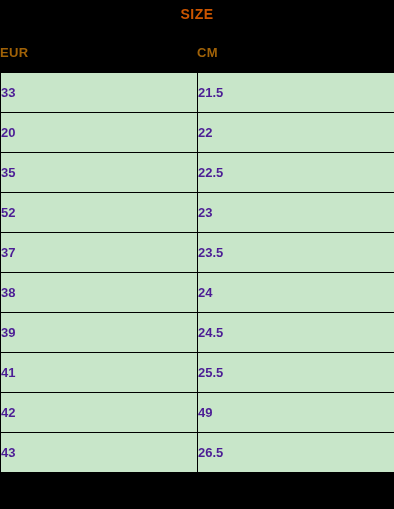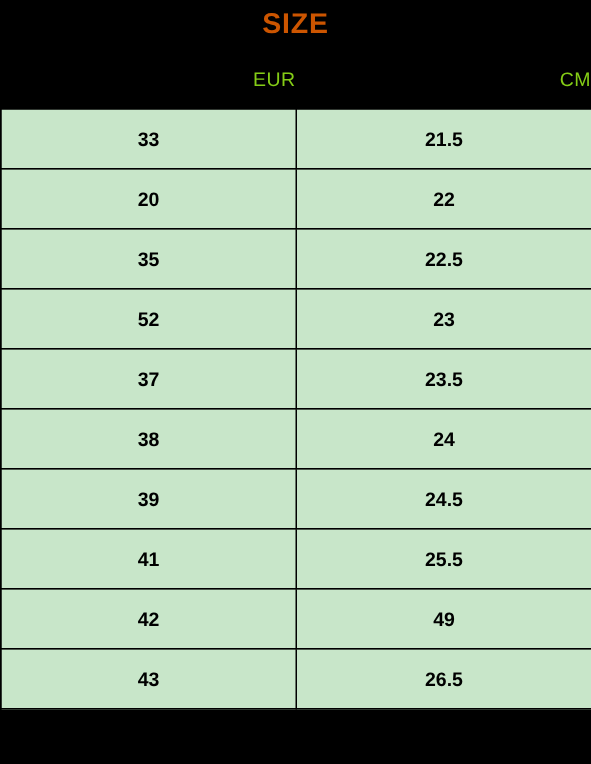--- a/index.html
+++ b/index.html
@@ -28,60 +28,60 @@
     box-sizing: border-box;
     position: relative;
   }
   .title {
     position: absolute;
     top: 7px;
     left: 0;
     width: 100%;
     text-align: center;
     color: #CC5500;
-    font-size: 19px;
+    font-size: 14px;
     font-weight: bold;
     letter-spacing: 0.5px;
     line-height: 1;
   }
   .col-headers {
     position: absolute;
     top: 46px;
     left: 0;
     width: 100%;
     display: flex;
   }
   .col-head {
-    color: #84cc16;
+    color: #a16207;
     font-size: 13px;
-    font-weight: normal;
-    text-align: right;
+    font-weight: bold;
+    text-align: left;
     line-height: 1;
     letter-spacing: 0.3px;
   }
   .col-head.eur { width: 197px; }
   .col-head.cm  { width: 197px; }
 
   
   .table-body {
     border-collapse: collapse;
     border-spacing: 0;
     width: 394px;
     table-layout: fixed;
   }
   .table-body tr {
     height: 40px;
   }
   .table-body td {
     background: #C8E6C9;
     border: 1px solid #000000;
-    color: #000000;
+    color: #4c1d95;
     font-size: 13px;
     font-weight: bold;
-    text-align: center;
+    text-align: left;
     vertical-align: middle;
     height: 40px;
     padding: 0;
     box-sizing: border-box;
   }
   .table-body td.eur-cell { width: 197px; }
   .table-body td.cm-cell  { width: 197px; }
 </style>
 </head>
 <body>

